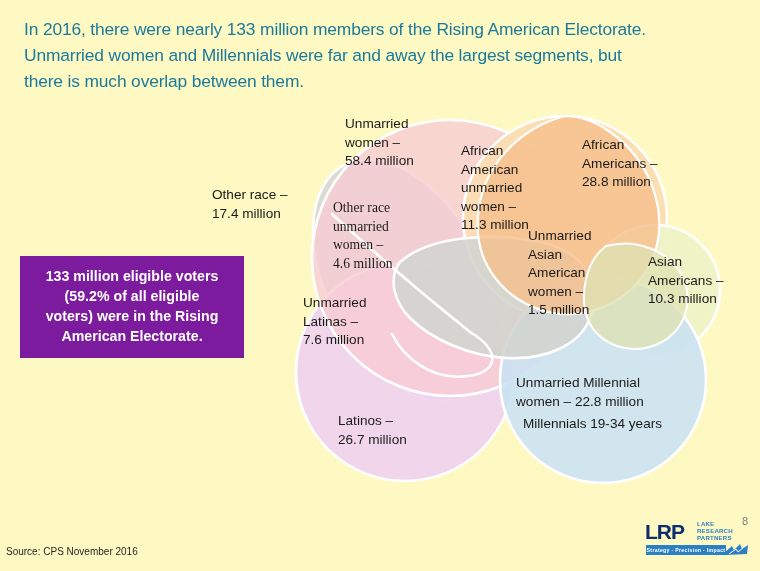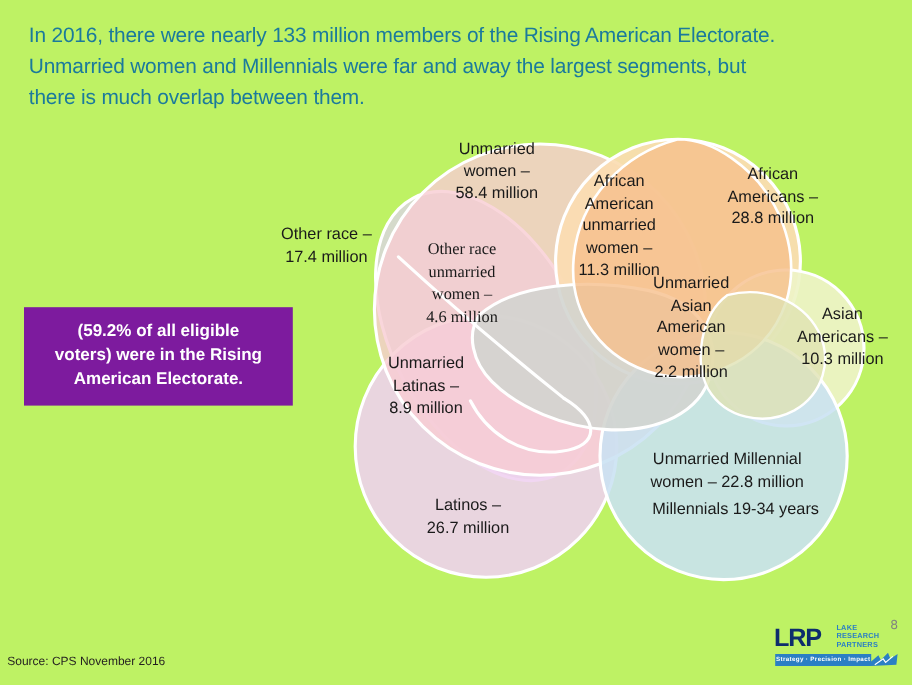--- a/index.html
+++ b/index.html
@@ -7,21 +7,21 @@
     padding: 0;
     background: #ffffff;
   }
   body {
     font-family: "Liberation Sans", sans-serif;
   }
   #slide {
     position: relative;
     width: 760px;
     height: 571px;
-    background: #bef264;
+    background: #fef9c3;
     overflow: hidden;
   }
 
   
   #title {
     position: absolute;
     left: 24px;
     top: 16px;
     width: 716px;
     color: #1b7a9c;
@@ -56,21 +56,20 @@
     top: 0;
     width: 760px;
     height: 571px;
     pointer-events: none;
   }
   .vlabel {
     position: absolute;
     color: #1a1a1a;
     font-size: 13.6px;
     line-height: 18.5px;
-    text-align: center;
     white-space: nowrap;
   }
   .vlabel span { display: block; }
 
   
   #source {
     position: absolute;
     left: 6px;
     top: 546px;
     color: #231f20;
@@ -212,50 +211,51 @@
     <span>African</span>
     <span>Americans –</span>
     <span>28.8 million</span>
   </div>
 
   <div class="vlabel" style="left:528px; top:227px; width:96px;">
     <span>Unmarried</span>
     <span>Asian</span>
     <span>American</span>
     <span>women –</span>
-    <span>2.2 million</span>
+    <span>1.5 million</span>
   </div>
 
   <div class="vlabel" style="left:648px; top:253px; width:108px;">
     <span>Asian</span>
     <span>Americans –</span>
     <span>10.3 million</span>
   </div>
 
   <div class="vlabel" style="left:303px; top:294px; width:104px;">
     <span>Unmarried</span>
     <span>Latinas –</span>
-    <span>8.9 million</span>
+    <span>7.6 million</span>
   </div>
 
   <div class="vlabel" style="left:338px; top:412px; width:104px;">
     <span>Latinos –</span>
     <span>26.7 million</span>
   </div>
 
   <div class="vlabel" style="left:516px; top:338px; width:180px;margin-top:36px;">
     <span>Unmarried Millennial</span>
     <span>women – 22.8 million</span>
   </div>
 
   <div class="vlabel" style="left:523px; top:415px; width:180px;">
     <span>Millennials 19-34 years</span>
   </div>
 
   <div id="callout">
+    <span class="cline">133 million eligible voters</span>
     <span class="cline">(59.2% of all eligible</span>
     <span class="cline">voters) were in the Rising</span>
     <span class="cline">American Electorate.</span>
   </div>
 
   <div id="source">Source: CPS November 2016</div>
   <div id="pagenum">8</div>
 
   <div id="logo">
     <div class="lrp-mark">LRP</div>

